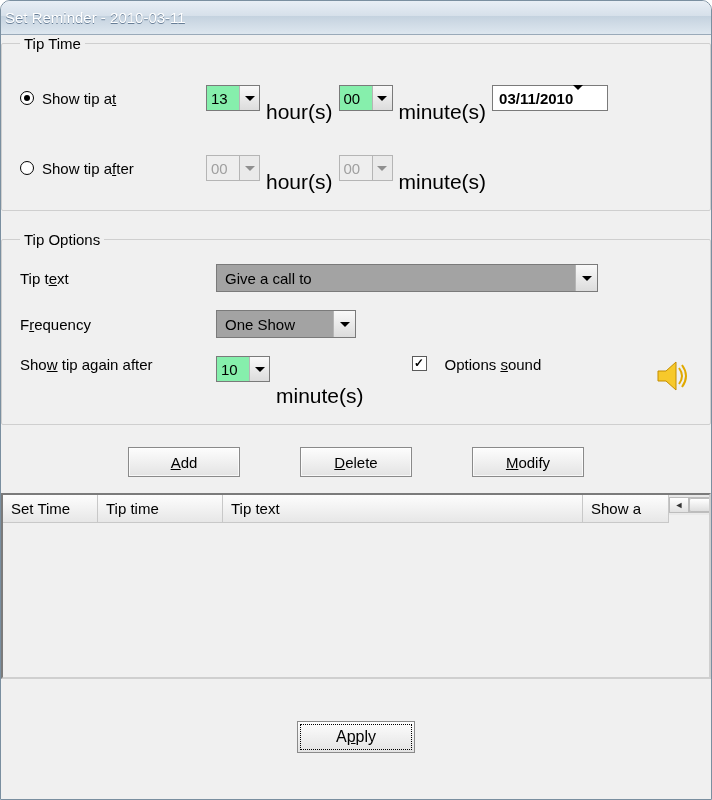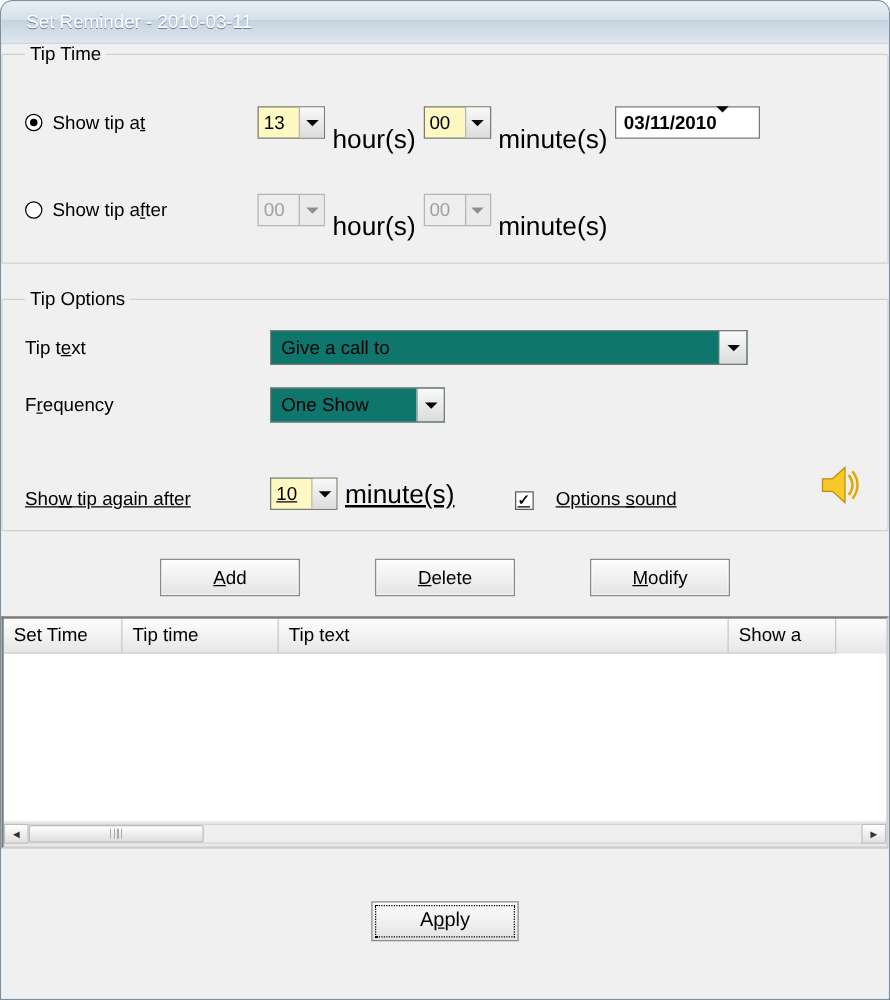--- a/index.html
+++ b/index.html
@@ -23,21 +23,21 @@
     flex-direction: column;
     overflow: hidden;
   }
   .titlebar {
     height: 34px;
     background: linear-gradient(to bottom, #e8eef5 0%, #d6e0ea 45%, #c4d2df 46%, #dee7ef 100%);
     border-bottom: 1px solid #9aaab9;
     border-radius: 8px 8px 0 0;
     display: flex;
     align-items: center;
-    padding: 0 20px;
+    padding: 0 4px;
     color: #fff;
     text-shadow: 0 1px 0 #667d96;
   }
   .client {
     flex: 1;
     background: #f0f0f0;
     display: flex;
     flex-direction: column;
   }
   fieldset.group {
@@ -81,21 +81,21 @@
     width: 6px;
     height: 6px;
     background: #000;
     border-radius: 50%;
     display: block;
   }
   .spinselect {
     width: 54px;
     height: 26px;
     border: 1px solid #7a7a7a;
-    background: #fef9c3;
+    background: #86efac;
     display: inline-flex;
     align-items: center;
     padding: 0 0 0 4px;
     position: relative;
     font-size: 15px;
   }
   .spinselect.disabled { background: #eee; color:#9f9f9f; border-color:#b5b5b5; }
   .spinselect .arrow {
     position: absolute;
     right: 0;
@@ -125,21 +125,21 @@
     align-items: center;
     padding-left: 6px;
     position: relative;
     font-size: 15px;
     font-weight: bold;
   }
   .unit { font-size: 21px; margin-top: 28px; }
   .combo {
     height: 28px;
     border: 1px solid #7a7a7a;
-    background: #0f766e;
+    background: #a3a3a3;
     display: inline-flex;
     align-items: center;
     padding-left: 8px;
     position: relative;
     font-size: 15px;
   }
   .combo .arrow {
     position: absolute;
     right: 0;
     top: 0;
@@ -187,21 +187,21 @@
   .btn-row {
     display: flex;
     justify-content: center;
     gap: 60px;
     margin: 2px 0 16px 0;
   }
   .grid-wrap {
     border: 2px inset #cfcfcf;
     height: 186px;
     display: flex;
-    flex-direction: column;
+    flex-direction: row;
     overflow: hidden;
   }
   .grid-header {
     display: flex;
     height: 28px;
     background: linear-gradient(to bottom, #fdfdfd, #e6e6e6);
   }
   .grid-col {
     border-right: 1px solid #c8c8c8;
     border-bottom: 1px solid #c8c8c8;
@@ -340,21 +340,21 @@
       </div>
 
       <div class="row">
         <span class="lbl"><span>F</span><u class="mn">r</u><span>equency</span></span>
         <span class="combo" style="width:140px;">
             <span>One Show</span>
             <span class="arrow"></span>
           </span>
       </div>
 
-      <div class="row" style="align-items:flex-end;text-decoration:underline;">
+      <div class="row" style="align-items:flex-start;">
         <span class="lbl"><span>Sho</span><u class="mn">w</u><span> tip again after</span></span>
         <span class="spinselect">
             <span>10</span>
             <span class="arrow"></span>
           </span>
         <span class="unit">minute(s)</span>
         <span style="flex:0 0 36px;"></span>
         <span class="chk checked"></span>
         <span style="width:6px;"></span>
         <span><span>Options </span><u class="mn">s</u><span>ound</span></span>

